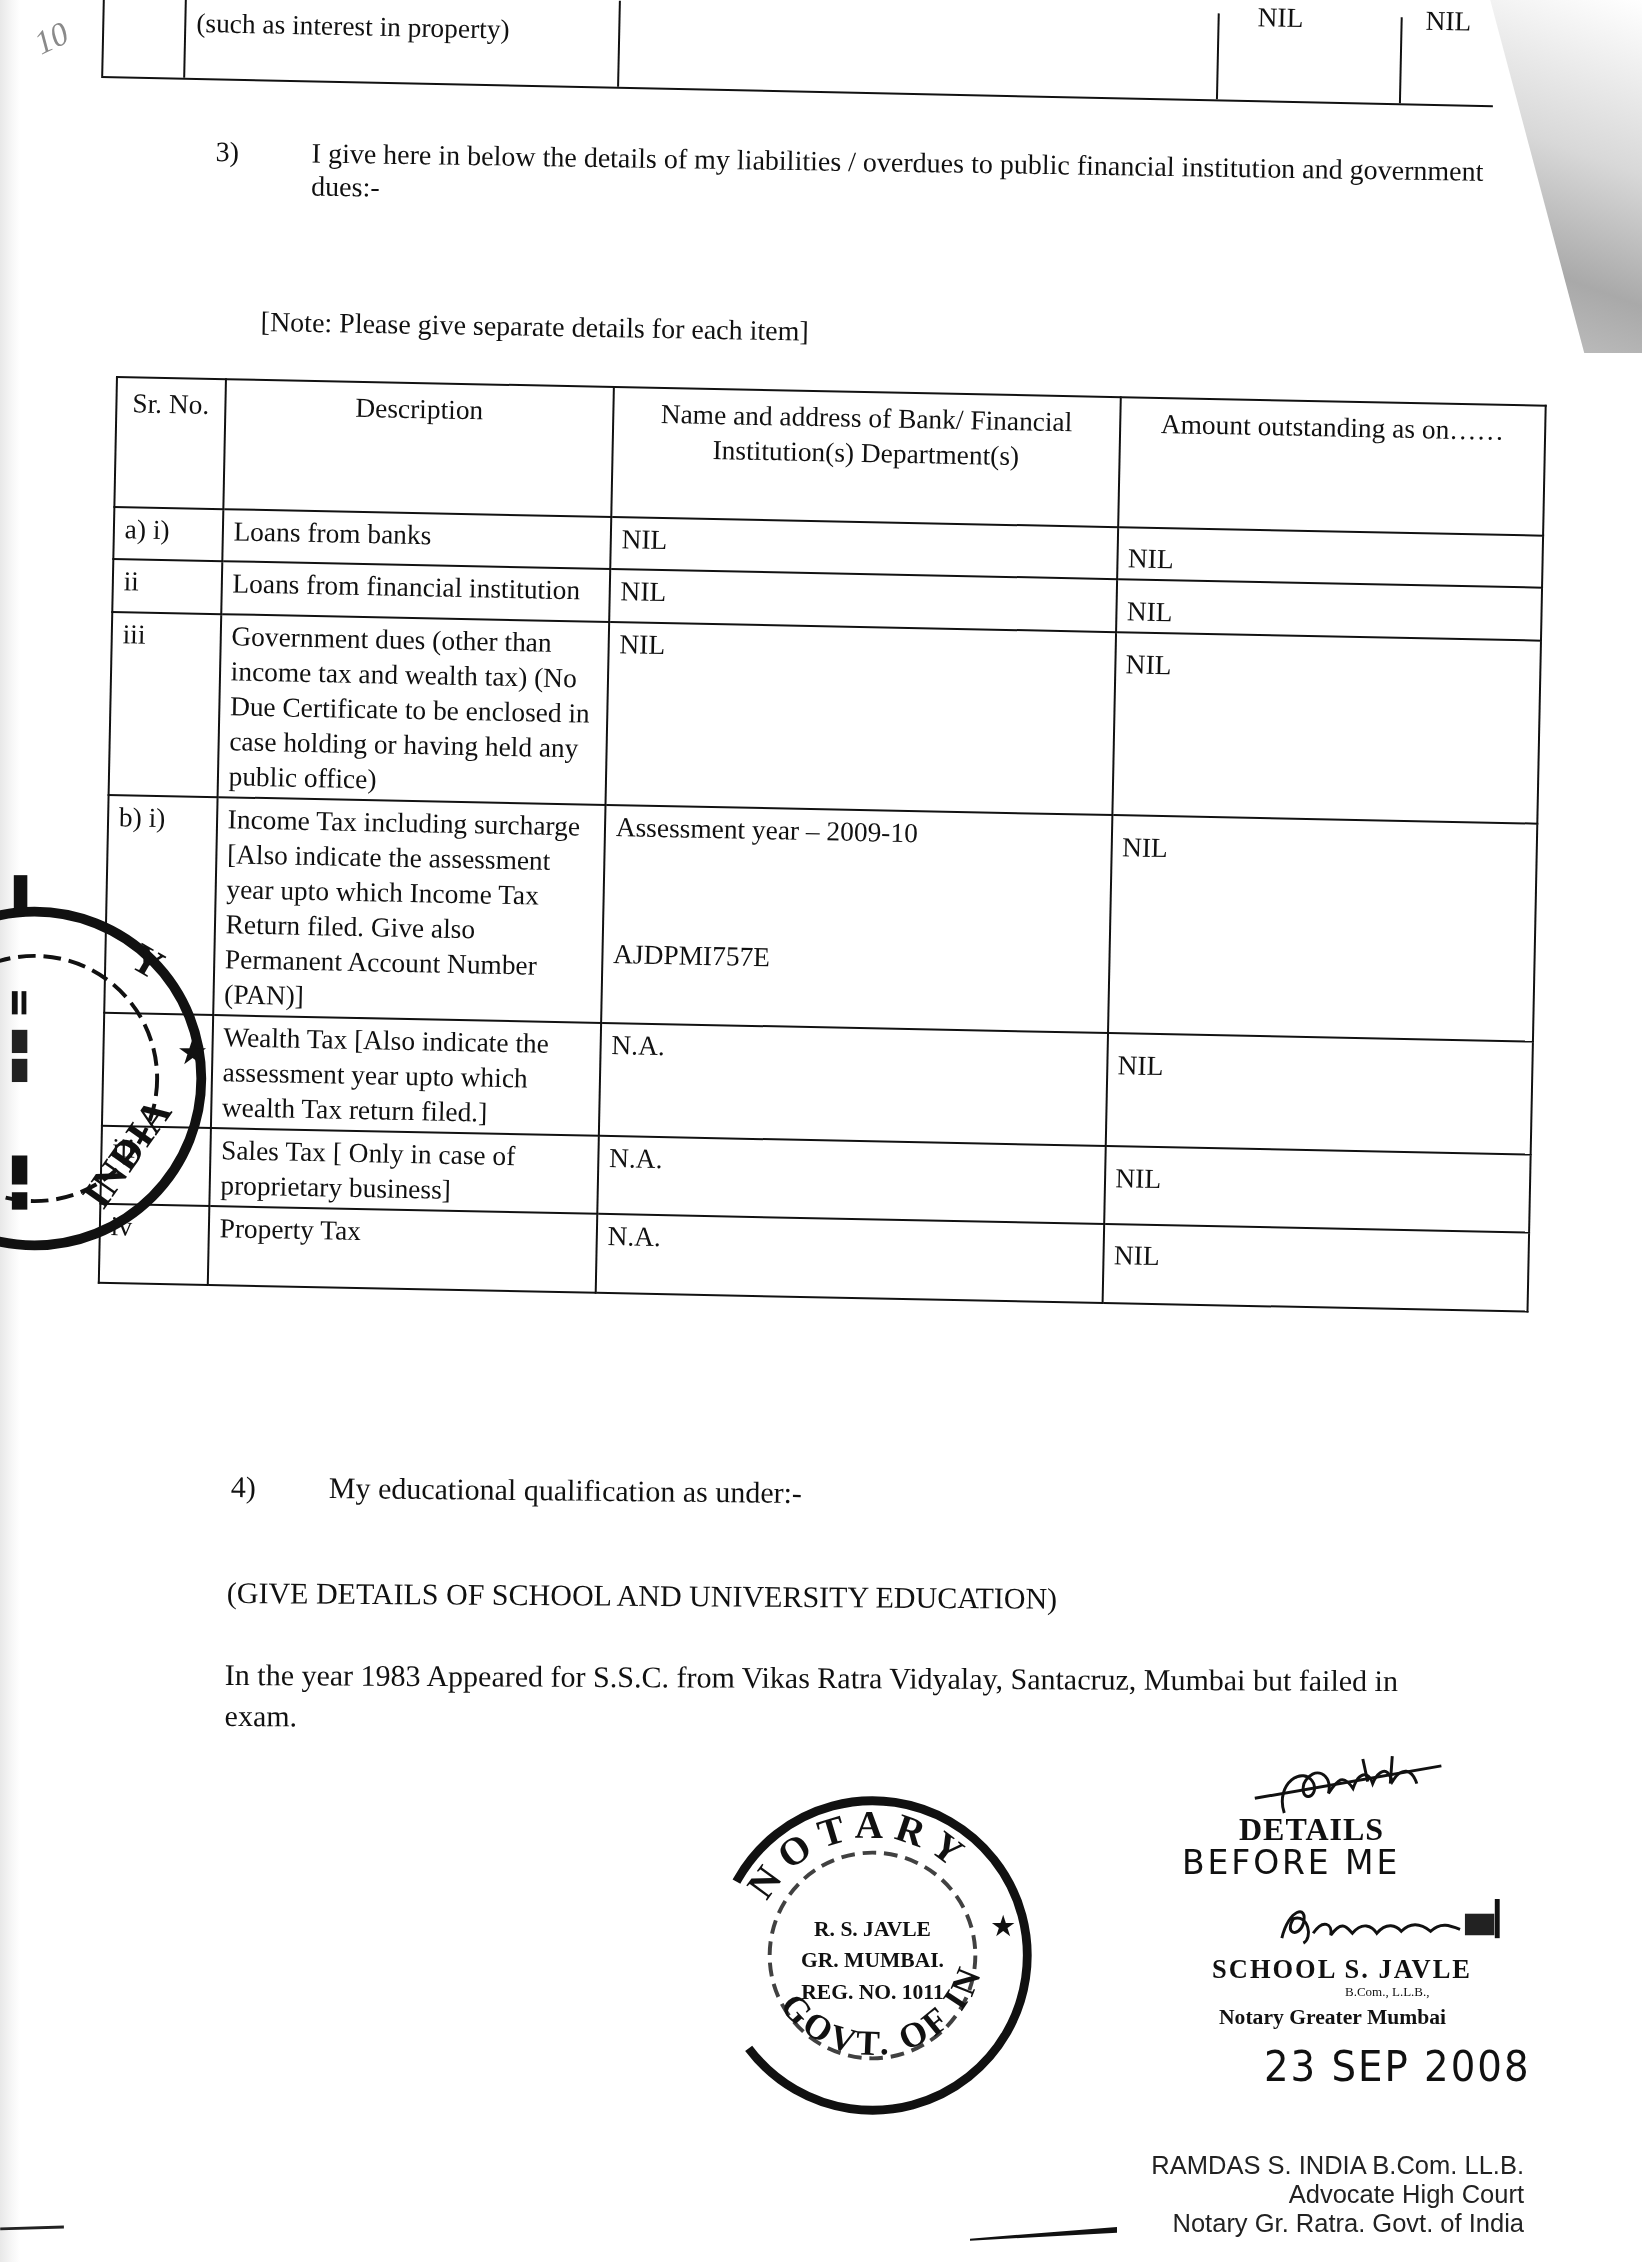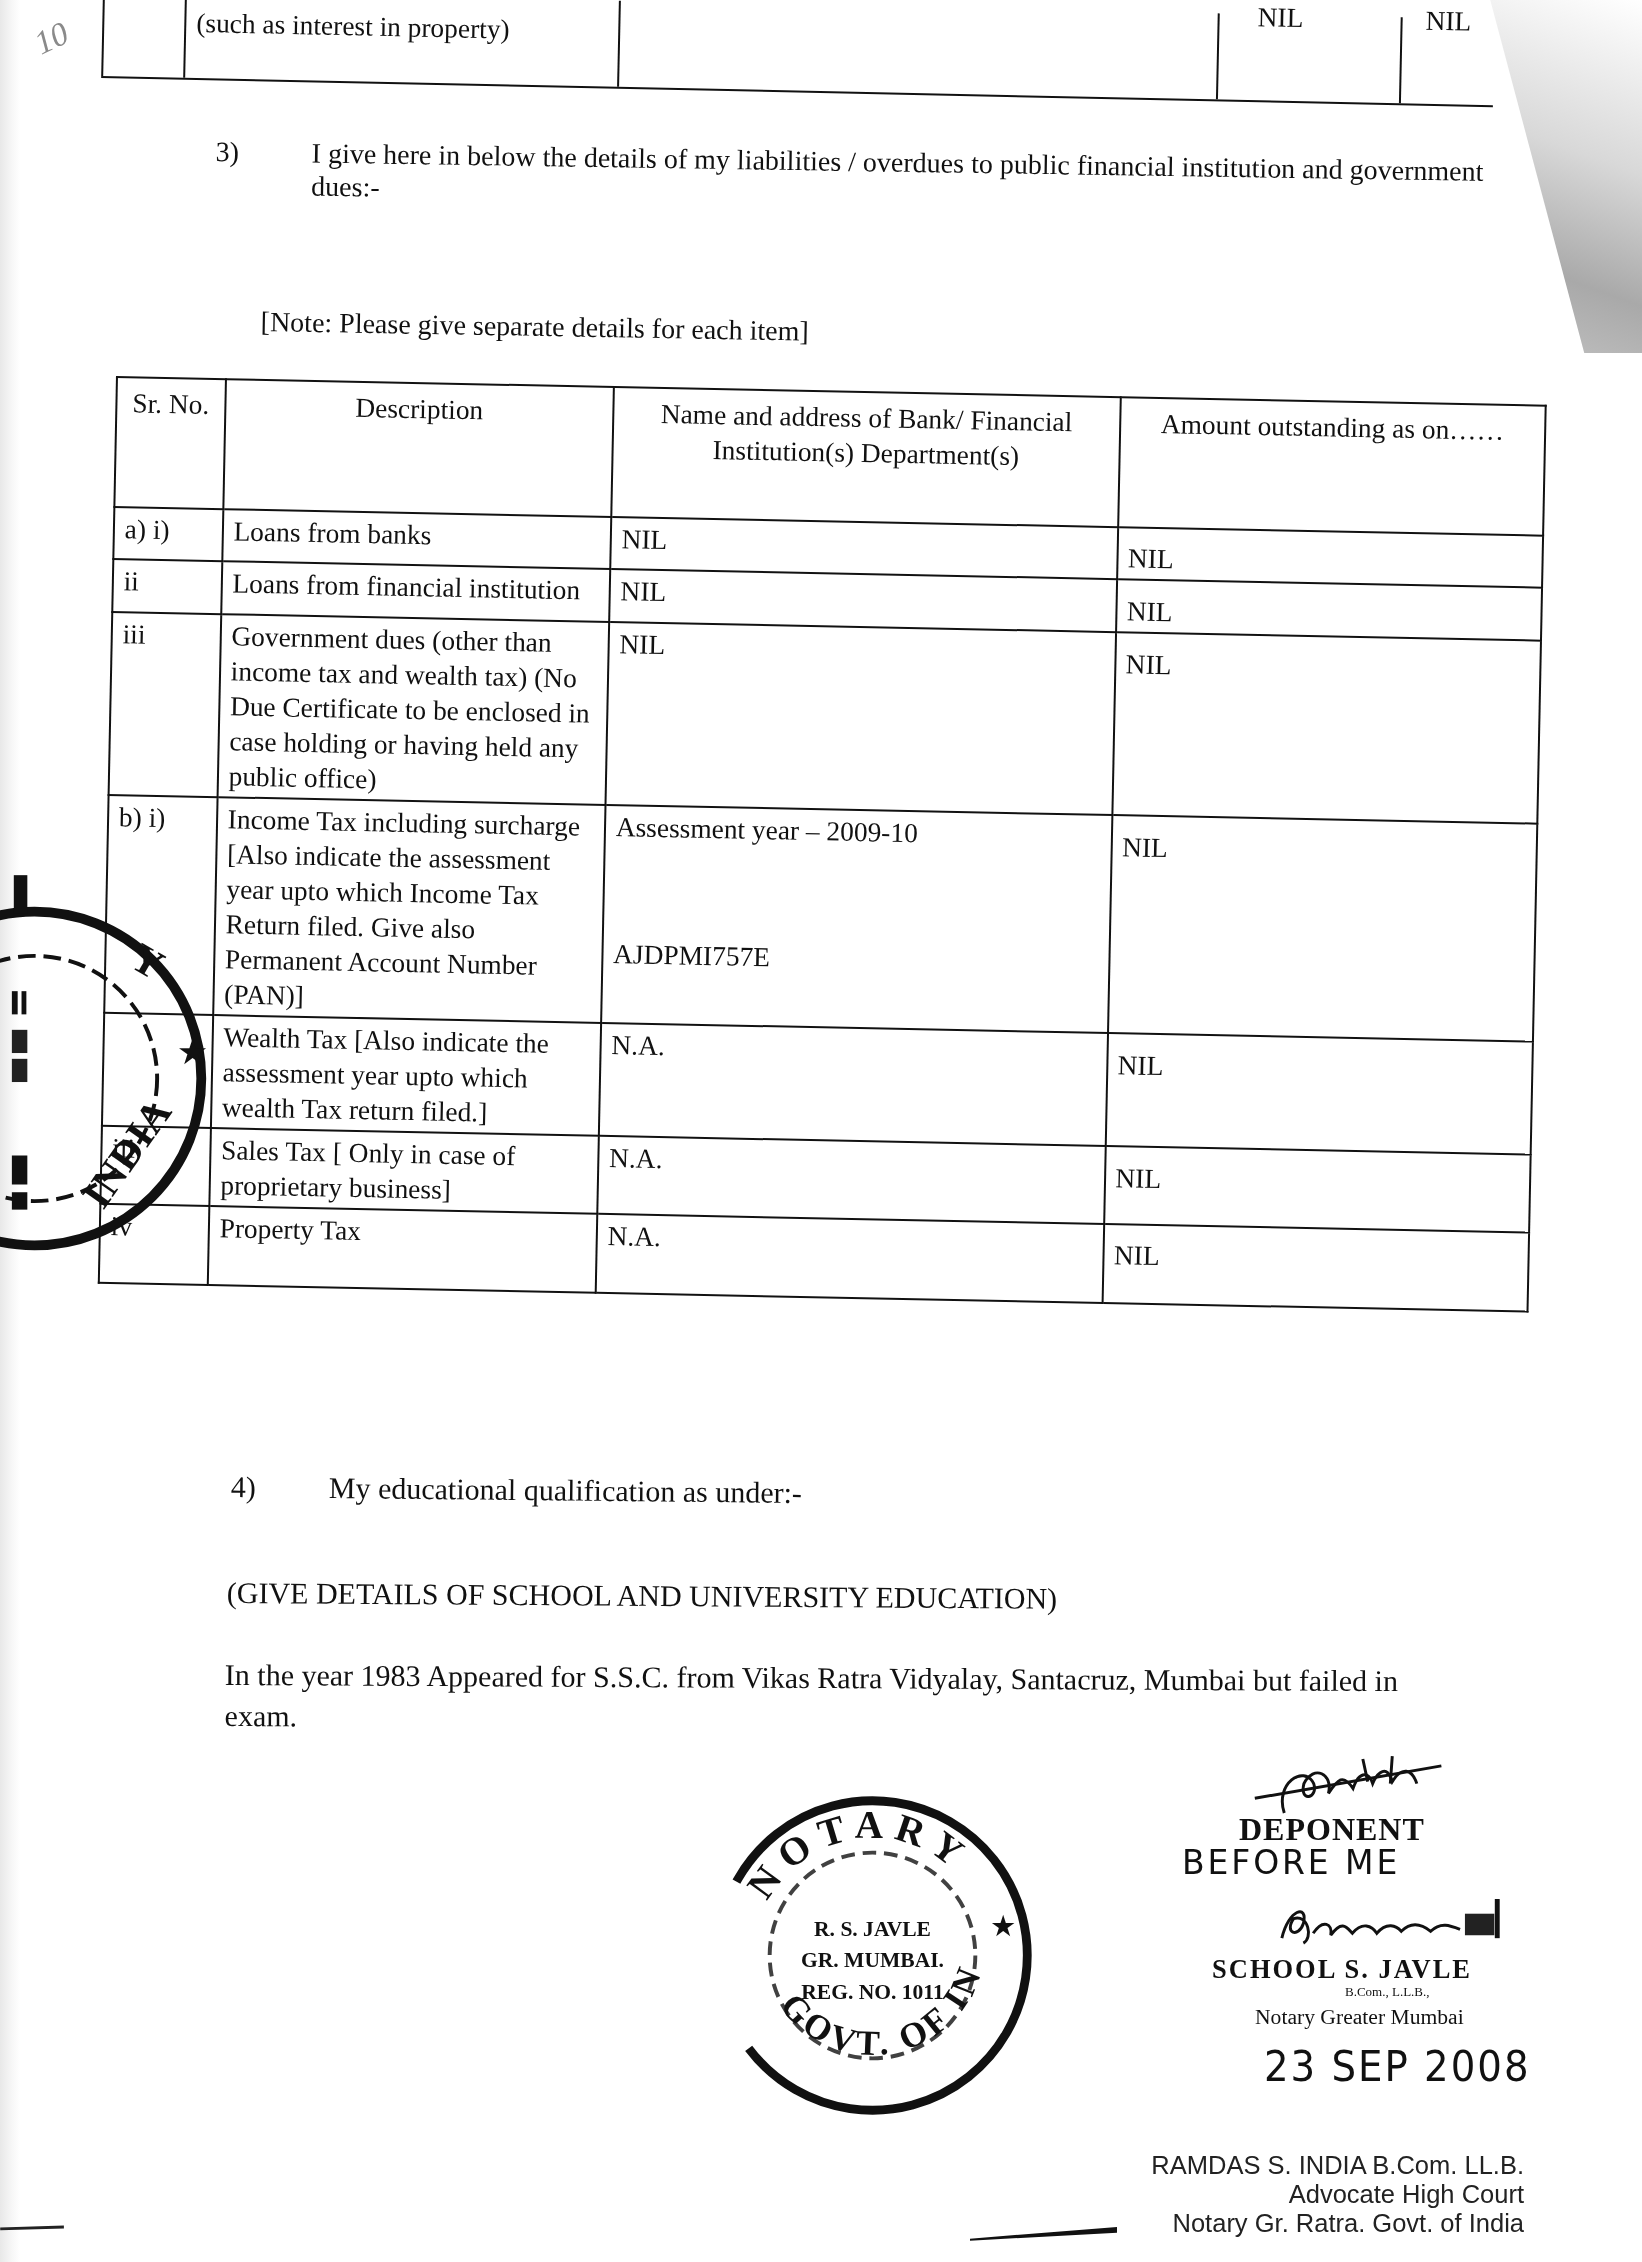--- a/index.html
+++ b/index.html
@@ -91,21 +91,21 @@
   .signature-notary {
     position: absolute; left: 1274px; top: 1894px; width: 235px; height: 59px;
   }
   .notary-name {
     position: absolute; left: 1212px; top: 1954px; font-size: 26.5px; font-weight: bold; letter-spacing: 2px;
   }
   .notary-degree {
     position: absolute; left: 1345px; top: 1984px; font-size: 13px;
   }
   .notary-title {
-    position: absolute; left: 1219px; top: 2005px; font-size: 21.6px; font-weight: normal; margin-left: 36px;
+    position: absolute; left: 1219px; top: 2005px; font-size: 21.6px; font-weight: bold;
   }
   .date-stamp {
     position: absolute; left: 1264px; top: 2041px; font-family: "DejaVu Sans Condensed", "DejaVu Sans", sans-serif;
     font-size: 43px; letter-spacing: 2px;
   }
   .advocate-block {
     position: absolute; left: 1034px; top: 2151px; width: 490px; font-family: "Liberation Sans", sans-serif;
     font-size: 25.5px; line-height: 29px; text-align: right; color: #222;
   }
   .advocate-block div { white-space: nowrap; }
@@ -205,21 +205,21 @@
   <span class="text">My educational qualification as under:-</span>
 </div>
 <div class="instruction">(GIVE DETAILS OF SCHOOL AND UNIVERSITY EDUCATION)</div>
 <div class="education">In the year 1983 Appeared for S.S.C. from Vikas Ratra Vidyalay, Santacruz, Mumbai but failed in exam.</div>
 
 <svg class="signature-deponent" viewBox="0 0 220 70">
   <path d="M10 45 L200 12" stroke="#111" stroke-width="3" fill="none"></path>
   <path d="M40 60 C30 30 60 10 70 30 C75 45 55 50 60 30 C70 10 90 20 85 40 C95 25 100 20 110 35 C115 20 125 15 130 30 C135 18 145 10 150 28 C160 12 170 15 175 30" stroke="#111" stroke-width="3" fill="none"></path>
   <path d="M120 5 L125 28 M150 2 L148 30" stroke="#111" stroke-width="3" fill="none"></path>
 </svg>
-<div class="deponent-label">DEPONENT</div>
+<div class="deponent-label">DETAILS</div>
 <div class="before-me">BEFORE ME</div>
 <svg class="signature-notary" viewBox="0 0 240 60">
   <path d="M8 45 C15 15 35 10 30 30 C25 45 10 40 20 25 C35 20 40 45 30 50 M40 40 C50 25 60 30 58 42 C70 25 75 35 80 40 C90 28 100 32 105 40 C115 28 125 32 130 38 C140 28 150 30 160 38 C170 28 180 32 190 36" stroke="#111" stroke-width="3" fill="none"></path>
   <rect x="195" y="20" width="30" height="22" fill="#222"></rect>
   <path d="M228 5 L228 45" stroke="#111" stroke-width="5"></path>
 </svg>
 <div class="notary-name">SCHOOL S. JAVLE</div>
 <div class="notary-degree">B.Com., L.L.B.,</div>
 <div class="notary-title">Notary Greater Mumbai</div>
 <div class="date-stamp">23 SEP 2008</div>

